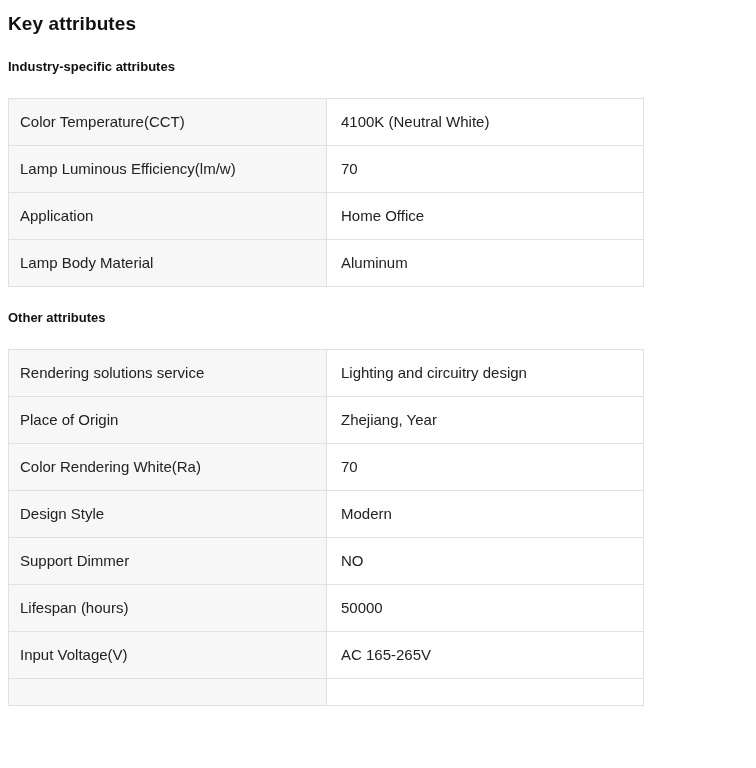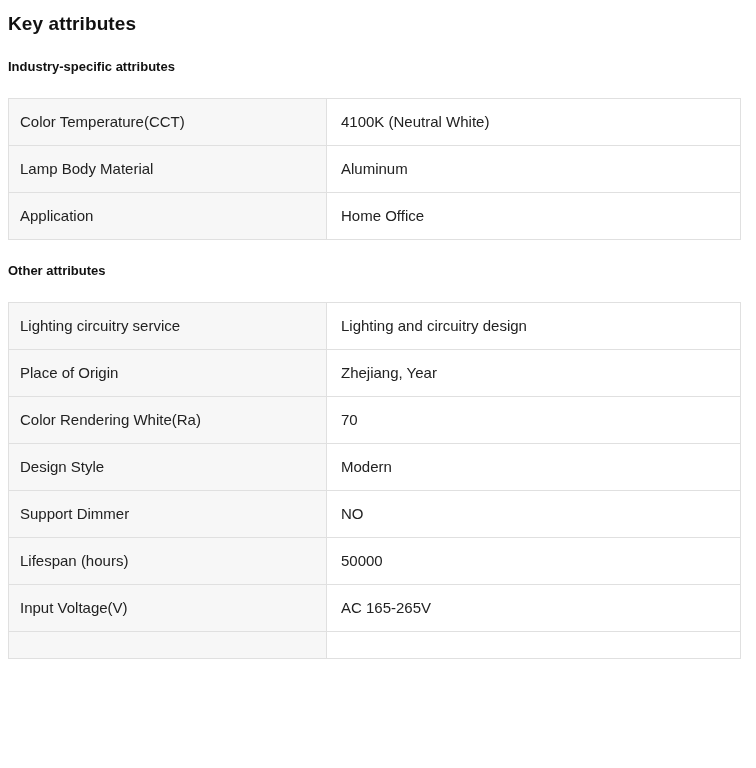--- a/index.html
+++ b/index.html
@@ -32,21 +32,21 @@
     letter-spacing: 0.1px;
   }
   .section-heading {
     font-size: 13px;
     line-height: 14px;
     font-weight: 700;
     color: var(--heading-text);
     margin: 16px 0 24px 0;
   }
   table.attributes-table {
-    width: 733px;
+    width: 636px;
     border-collapse: collapse;
     table-layout: fixed;
     margin: 0 0 24px 0;
   }
   table.attributes-table td {
     border: 1px solid var(--border);
     font-size: 15px;
     line-height: 20px;
     color: var(--text);
     padding: 13px 14px 13px 12px;
@@ -71,34 +71,38 @@
   <h1 class="page-title">Key attributes</h1>
   <div id="sections">
       <div class="section-heading">Industry-specific attributes</div>
       <table class="attributes-table">
         <tbody>
           <tr>
             <td class="attr-label">Color Temperature(CCT)</td>
             <td class="attr-value">4100K (Neutral White)</td>
           </tr>
           <tr>
-            <td class="attr-label">Lamp Body Material</td>
-            <td class="attr-value">Aluminum</td>
+            <td class="attr-label">Lamp Luminous Efficiency(lm/w)</td>
+            <td class="attr-value">70</td>
           </tr>
           <tr>
             <td class="attr-label">Application</td>
             <td class="attr-value">Home Office</td>
+          </tr>
+          <tr>
+            <td class="attr-label">Lamp Body Material</td>
+            <td class="attr-value">Aluminum</td>
           </tr>
         </tbody>
       </table>
       <div class="section-heading">Other attributes</div>
       <table class="attributes-table">
         <tbody>
           <tr>
-            <td class="attr-label">Lighting circuitry service</td>
+            <td class="attr-label">Rendering solutions service</td>
             <td class="attr-value">Lighting and circuitry design</td>
           </tr>
           <tr>
             <td class="attr-label">Place of Origin</td>
             <td class="attr-value">Zhejiang, Year</td>
           </tr>
           <tr>
             <td class="attr-label">Color Rendering White(Ra)</td>
             <td class="attr-value">70</td>
           </tr>

